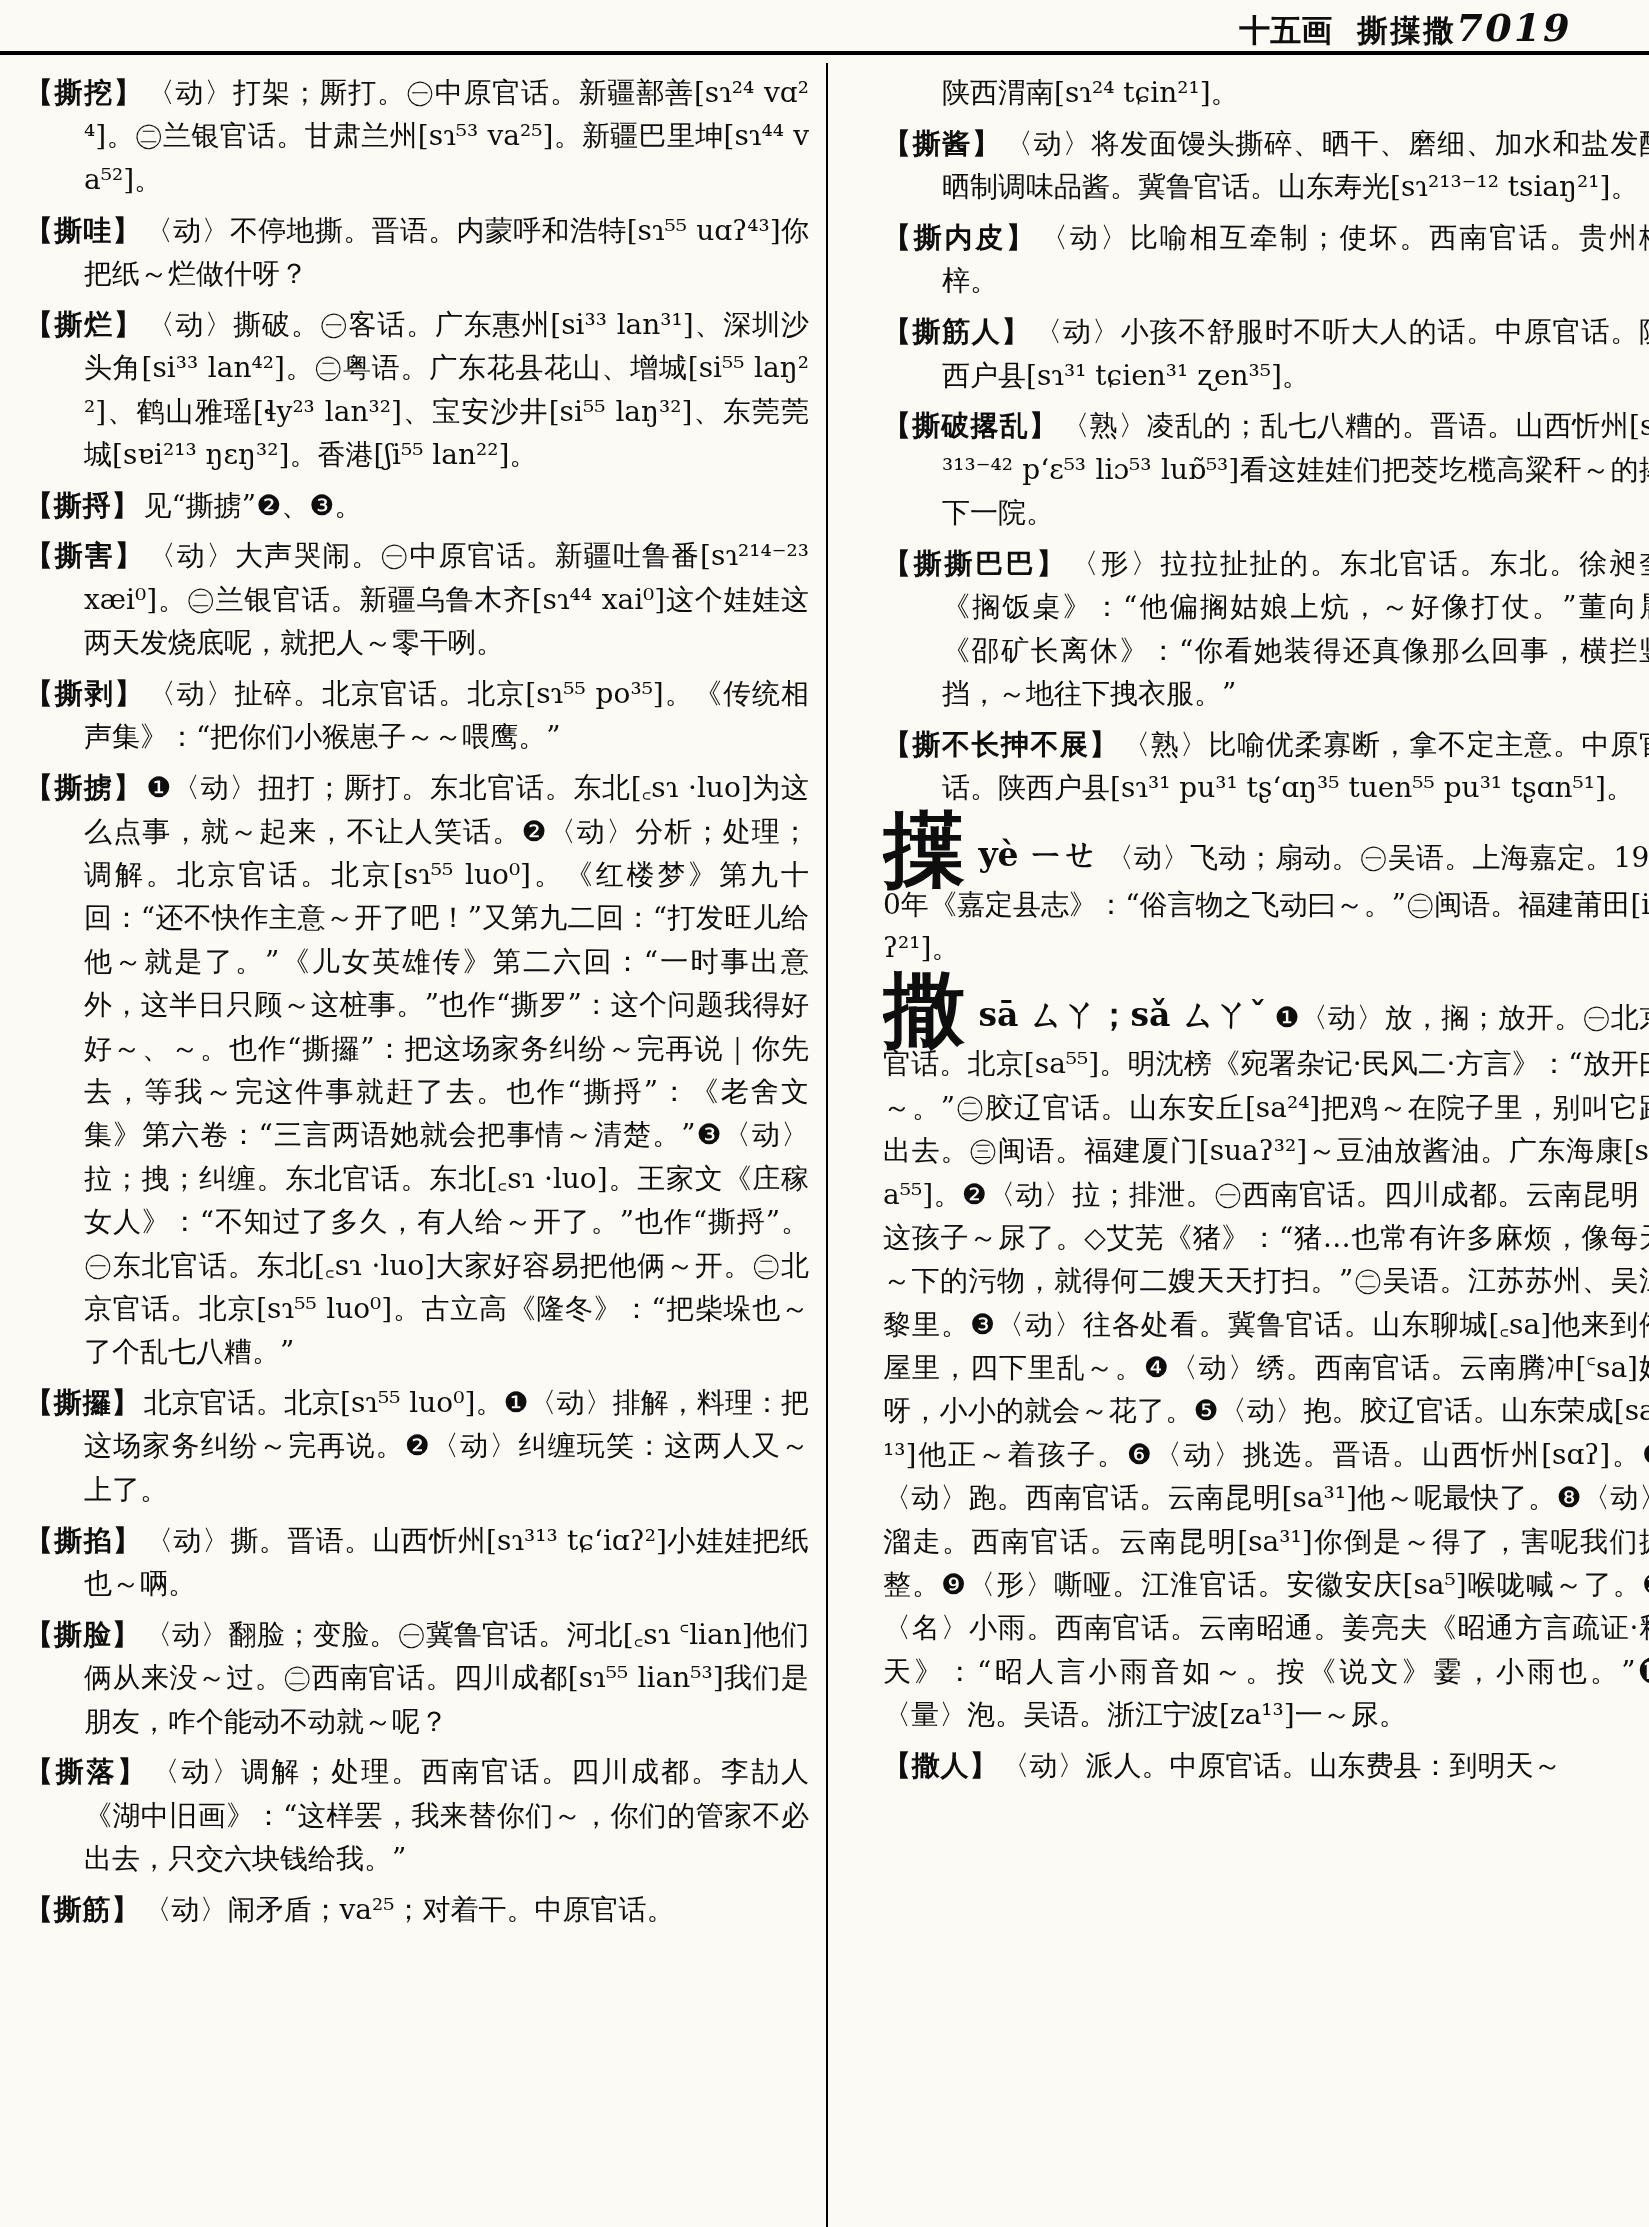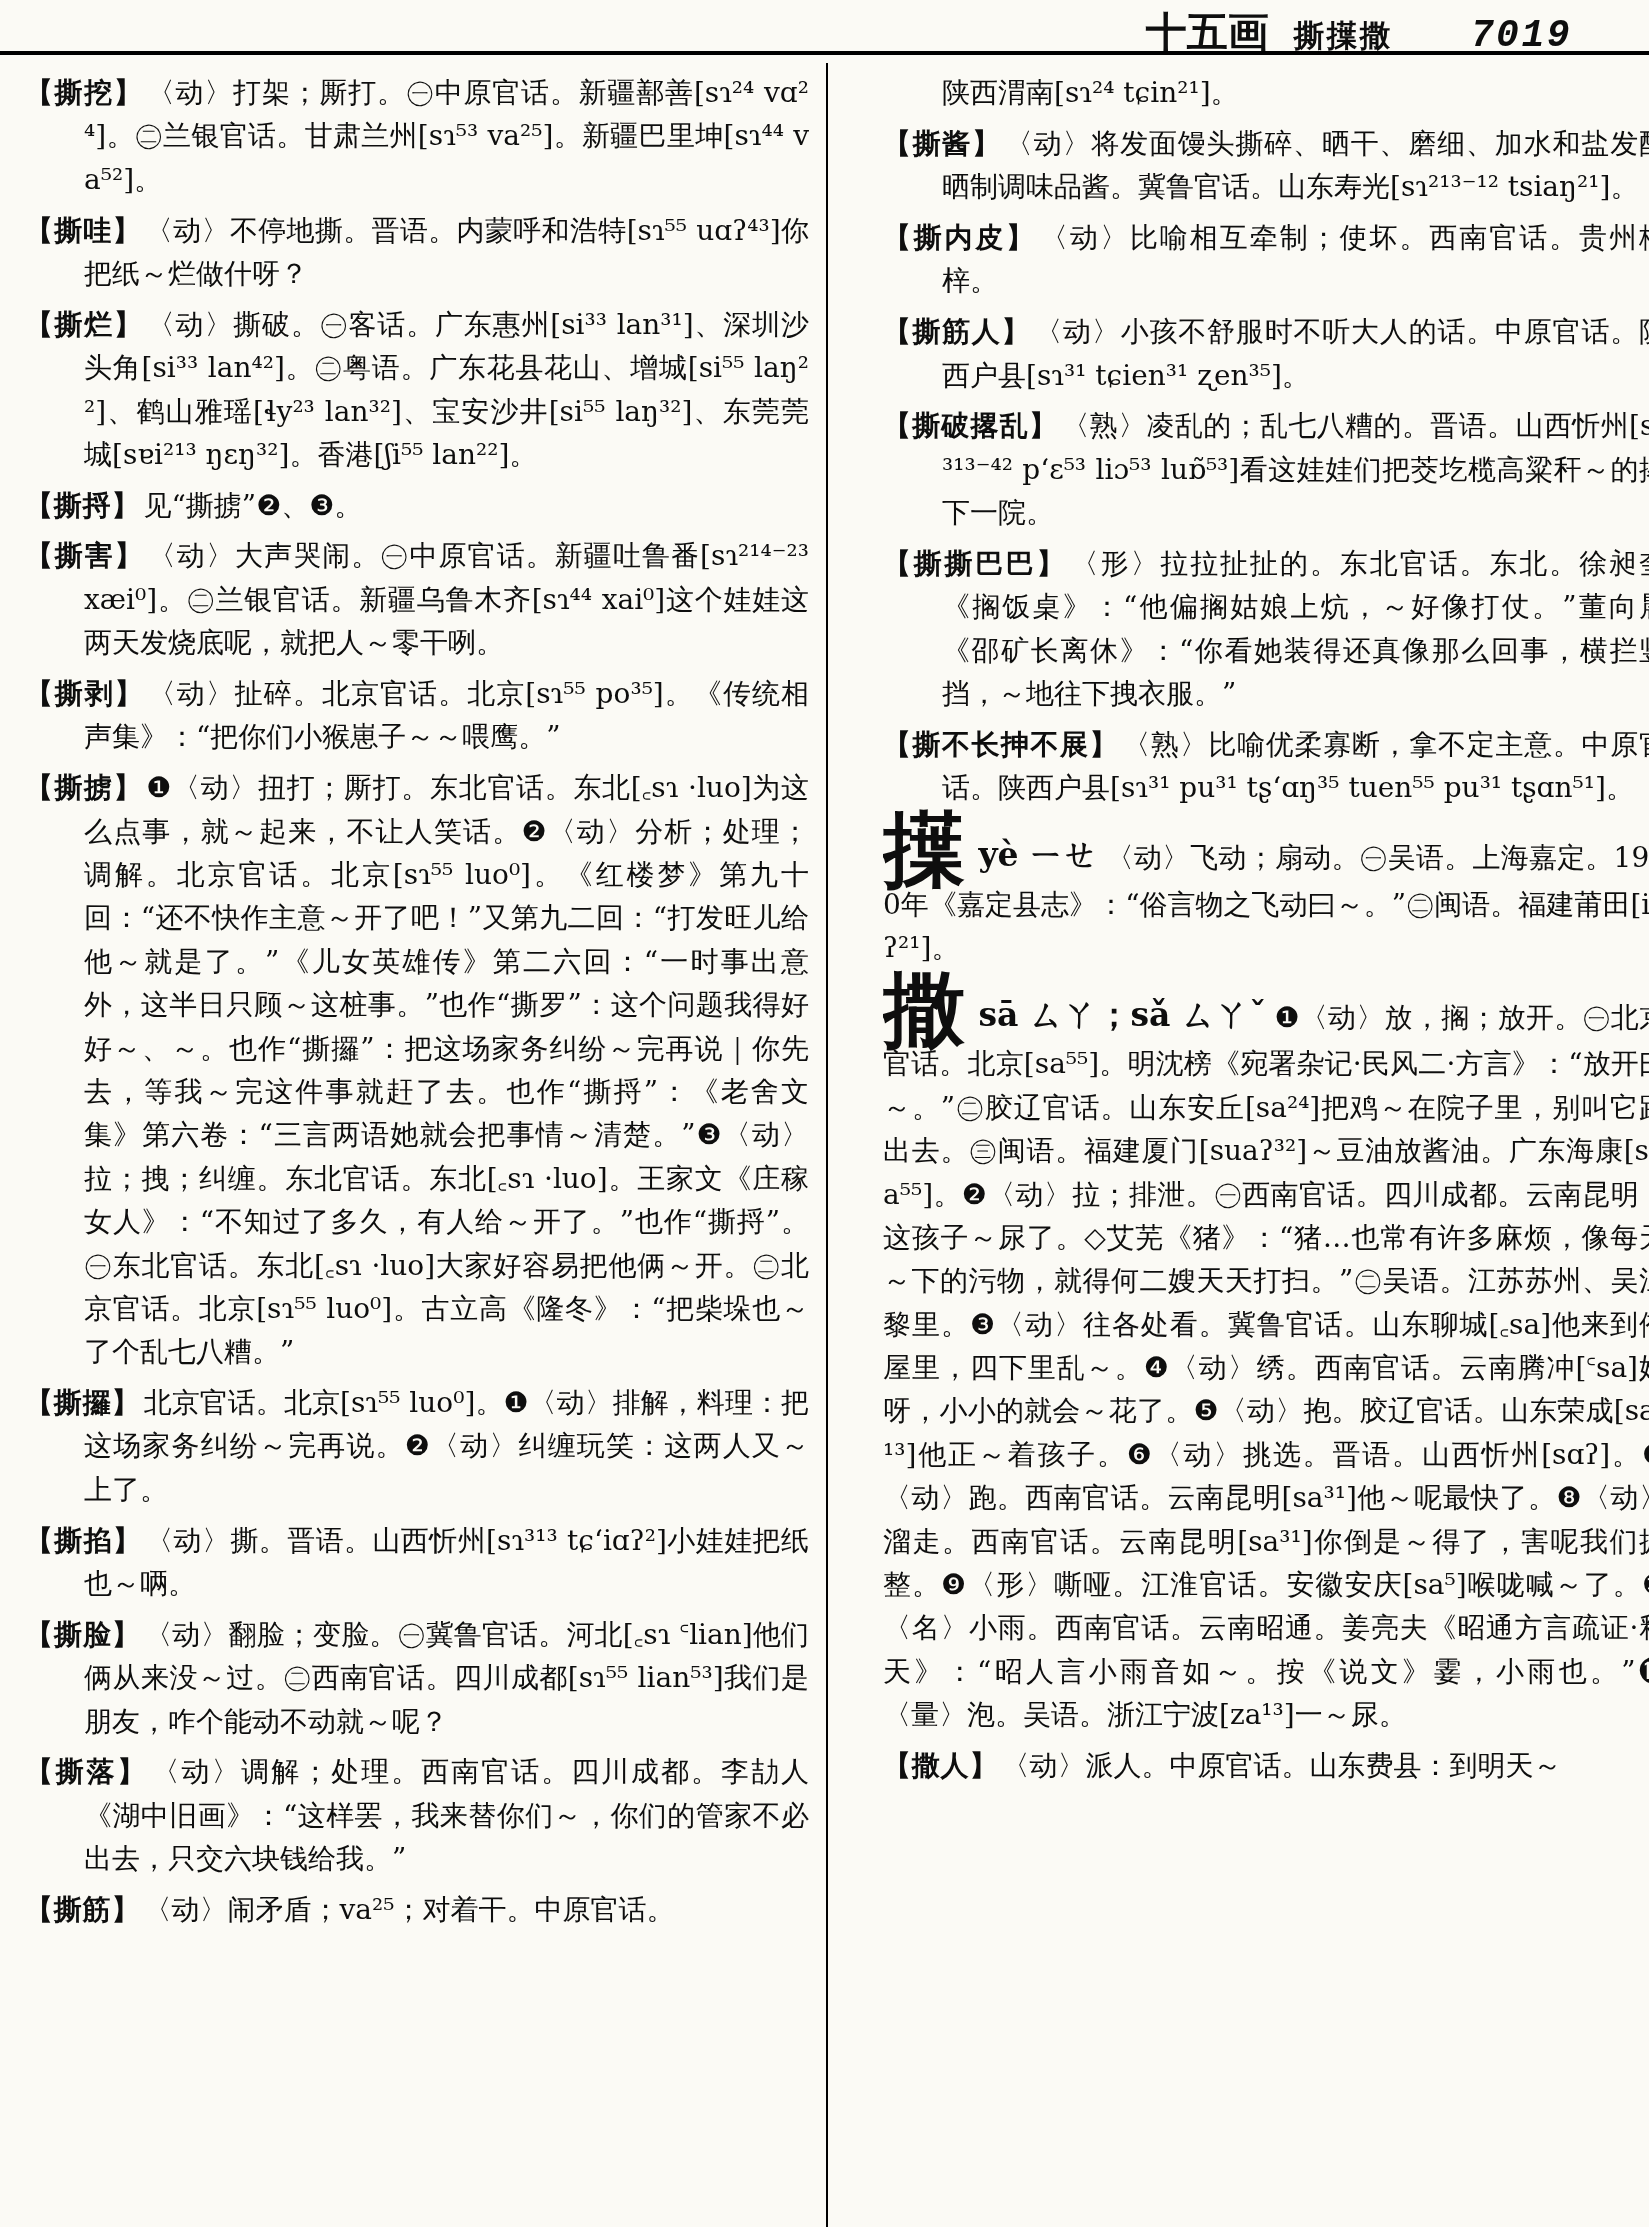--- a/index.html
+++ b/index.html
@@ -1,21 +1,21 @@
 <!DOCTYPE html>
 <html style="font-size:13.2px"><head>
 <meta charset="utf-8">
 <style>
   html,body{margin:0;padding:0;background:#e8e6e0;}
   .page{position:relative;width:1650px;height:2227px;background:#fbfaf5;color:#0e0e0e;
         font-family:"DejaVu Serif","Liberation Serif",serif;overflow:hidden;}
   .header{position:absolute;top:5px;left:0;width:1572px;text-align:right;font-weight:bold;white-space:nowrap;}
-  .hsec{font-size:41px;margin-right:25px;}
+  .hsec{font-size:31px;margin-right:25px;}
   .hchars{font-size:30.5px;letter-spacing:2.5px;}
-  .hpage{font-size:38px;font-style:italic;margin-left:78px;letter-spacing:2.5px;font-family:Liberation Mono, monospace;}
+  .hpage{font-size:38px;font-style:italic;letter-spacing:2.5px;}
   .toprule{position:absolute;top:51px;left:0;width:1650px;height:4.1px;background:#000;}
   .vrule{position:absolute;top:63px;left:826px;width:1.6px;height:2165px;background:#000;}
   .col{position:absolute;top:71px;width:784px;height:2152px;overflow:hidden;}
   .colL{left:25px;}
   .colR{left:851px;margin-left:32px;}
   .entry{font-size:28px;line-height:1.55;margin:0 0 7.4px 0;padding-left:59px;text-indent:-59px;
          text-align:justify;word-break:break-all;}
   .entry .hw{font-weight:bold;letter-spacing:0.8px;margin-right:3.3px;}
   .cont{text-indent:0;}
   .charent{padding-left:0;text-indent:0;}

